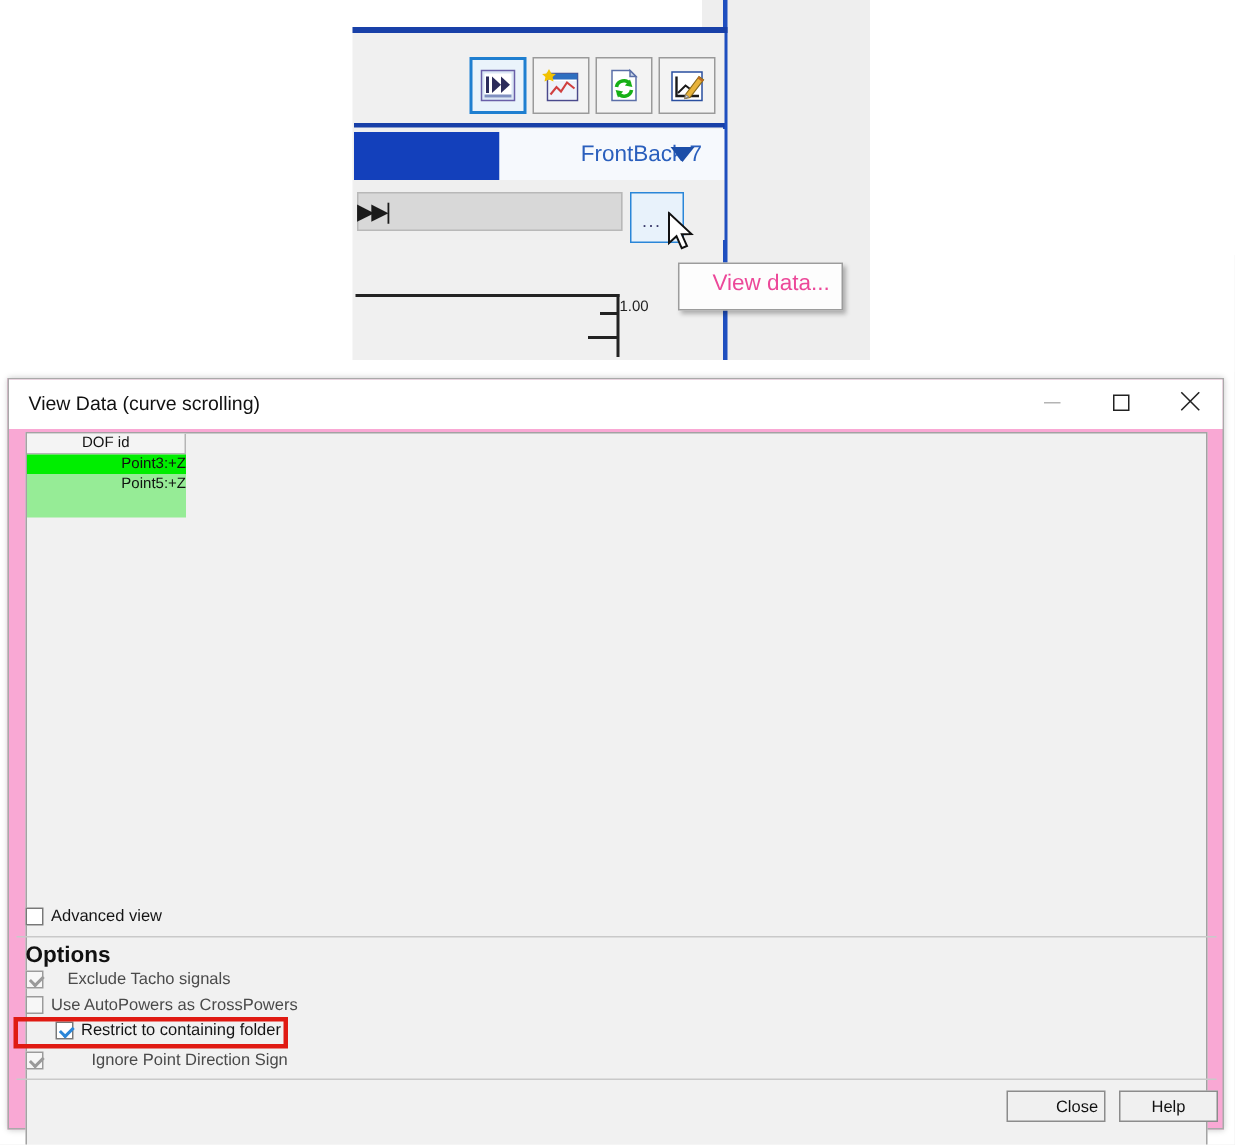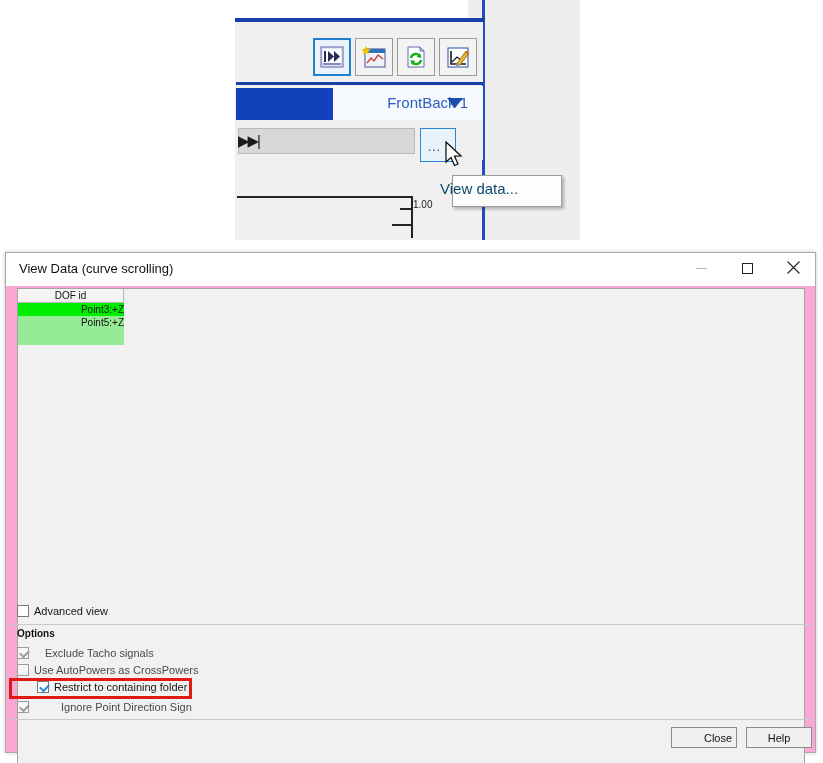--- a/index.html
+++ b/index.html
@@ -48,21 +48,21 @@
   
   .ax-top{position:absolute;left:237px;top:196px;width:176px;height:2px;background:#222;}
   .ax-right{position:absolute;left:411px;top:196px;width:2px;height:42px;background:#222;}
   .ax-t1{position:absolute;left:400px;top:208px;width:12px;height:2px;background:#222;}
   .ax-t2{position:absolute;left:392px;top:224px;width:20px;height:2px;background:#222;}
   .ax-val{position:absolute;left:413px;top:199px;font-size:10px;color:#222;font-family:"Liberation Sans",sans-serif;}
 
   
   .tooltip{position:absolute;left:452px;top:175px;width:108px;height:30px;background:#fdfdfd;border:1px solid #9c9c9c;
            box-shadow:2px 2px 3px rgba(0,0,0,.28);}
-  .tooltip-text{position:absolute;left:440px;top:180px;width:100px;font-size:15px;color:#0c4a6e;font-family:"Liberation Sans",sans-serif;}
+  .tooltip-text{position:absolute;left:475px;top:180px;width:100px;font-size:15px;color:#ec4899;font-family:"Liberation Sans",sans-serif;}
 
   
   .cursor{position:absolute;left:445px;top:141px;}
 
   
   #dialog{position:absolute;left:5px;top:252px;width:811px;height:501px;background:#f9a8d4;
           border:1px solid #a9a9a9;box-sizing:border-box;box-shadow:0 0 4px rgba(0,0,0,.22);}
   .dlg-titlebar{position:absolute;left:0;top:0;width:809px;height:33px;background:#ffffff;}
   .dlg-title{position:absolute;left:13px;top:8px;font-size:13px;color:#111;font-family:"Liberation Sans",sans-serif;}
   .win-btn{position:absolute;top:0;width:46px;height:31px;display:flex;align-items:center;justify-content:center;}
@@ -87,21 +87,21 @@
   .cb{width:12px;height:12px;border:1px solid #787878;background:#fff;box-sizing:border-box;position:relative;display:inline-block;flex:none;}
   .cb.dis{border-color:#9b9b9b;background:#f7f7f7;}
   .cb.on::after{content:"";position:absolute;left:2px;top:2px;width:7px;height:4px;
       border-left:2px solid #222;border-bottom:2px solid #222;transform:rotate(-45deg);}
   .cb.on.dis::after{border-color:#9a9a9a;}
   .cb.on.blue::after{border-color:#2a86d8;}
   .cb-label{font-size:11px;color:#151515;white-space:nowrap;}
   .cb-label.dis{color:#4a4a4a;}
 
   .divider{position:absolute;left:5px;top:371px;width:800px;height:1px;background:#c9c9c9;}
-  .options-title{position:absolute;left:11px;top:375px;font-size:10px;font-weight:bold;color:#111;}
+  .options-title{position:absolute;left:11px;top:375px;font-size:15px;font-weight:bold;color:#111;}
 
   .opt{position:absolute;left:11px;display:flex;align-items:center;gap:5px;}
   .opt0{top:394px;gap:16px;} .opt1{top:411px;} .opt2{top:428px;padding-left:20px;} .opt3{top:448px;gap:32px;}
 
   .red-box{position:absolute;left:3px;top:425px;width:183px;height:21px;border:3px solid #e01a12;box-sizing:border-box;}
 
   .btn-divider{position:absolute;left:5px;top:466px;width:800px;height:1px;background:#c9c9c9;}
   .dlg-btn{position:absolute;top:474px;width:66px;height:21px;background:#f0f0f0;border:1px solid #8c8c8c;
            box-sizing:border-box;font-size:11px;font-family:"Liberation Sans",sans-serif;color:#111;
            display:flex;align-items:center;justify-content:center;cursor:default;}
@@ -169,21 +169,21 @@
         <polygon points="10.6,19.6 11,17 13.2,18.6" fill="#d8d8d8" stroke="#7a7a7a" stroke-width=".6"></polygon>
         <polygon points="19.4,5.6 22.6,8" fill="none" stroke="#c06a20" stroke-width="1.4"></polygon>
       </svg>
     </span>
   </div>
 
   <div class="toolbar-sep"></div>
 
   <div class="blue-band"></div>
   <div class="fb-tab"></div>
-  <div class="fb-label">FrontBack 1</div>
+  <div class="fb-label">FrontBack 7</div>
   <div class="fb-caret"></div>
 
   <div class="ctrl-row"></div>
   <div class="ctrl-field"></div>
   <div class="ctrl-ff">▶▶|</div>
   <div class="ellipsis-btn"></div>
   <div class="ellipsis-dots">...</div>
 
   <div class="ax-top"></div>
   <div class="ax-right"></div>

